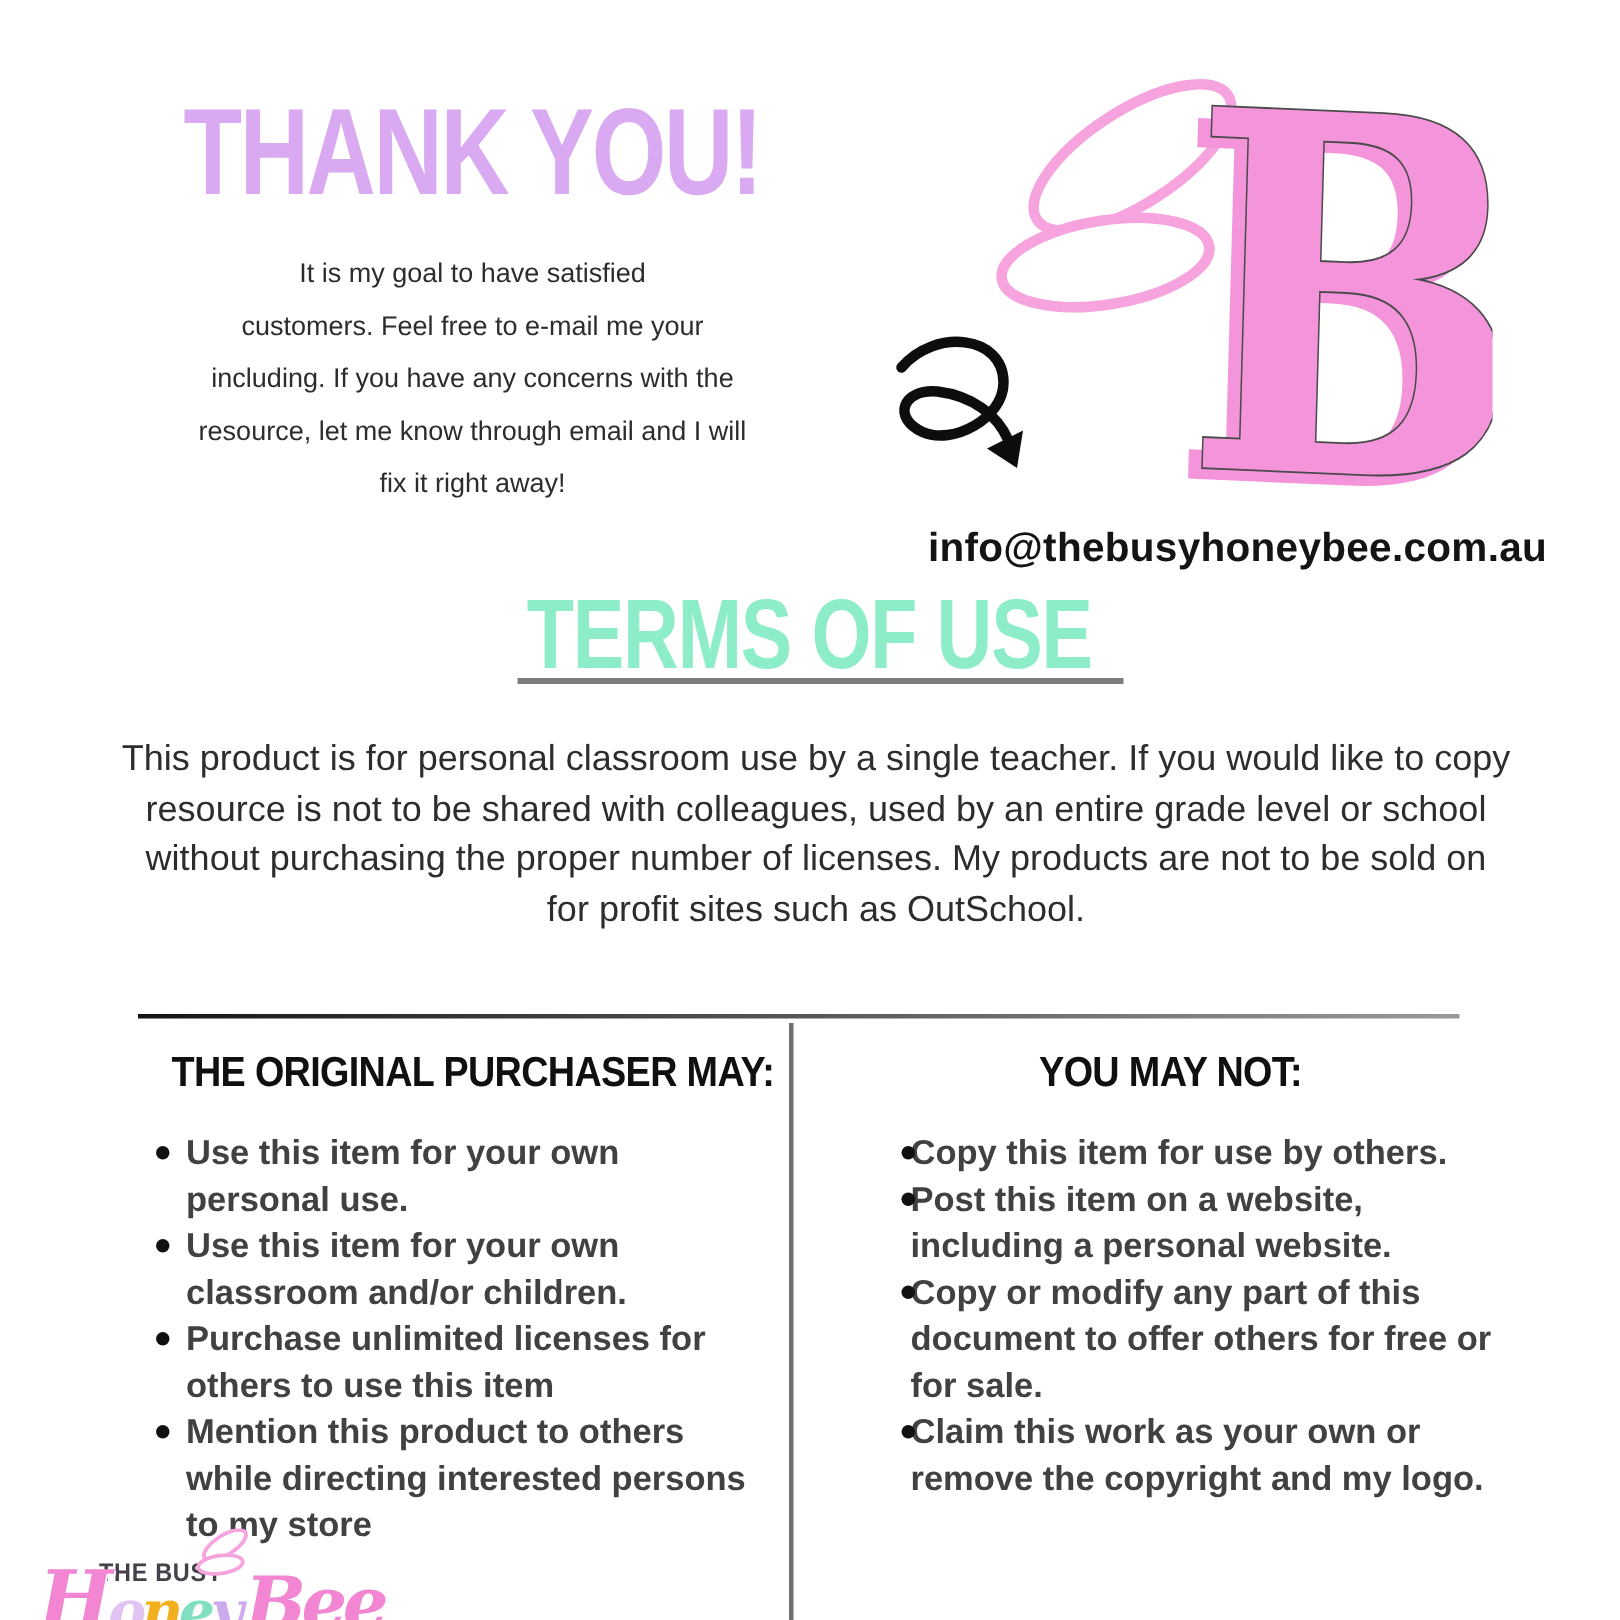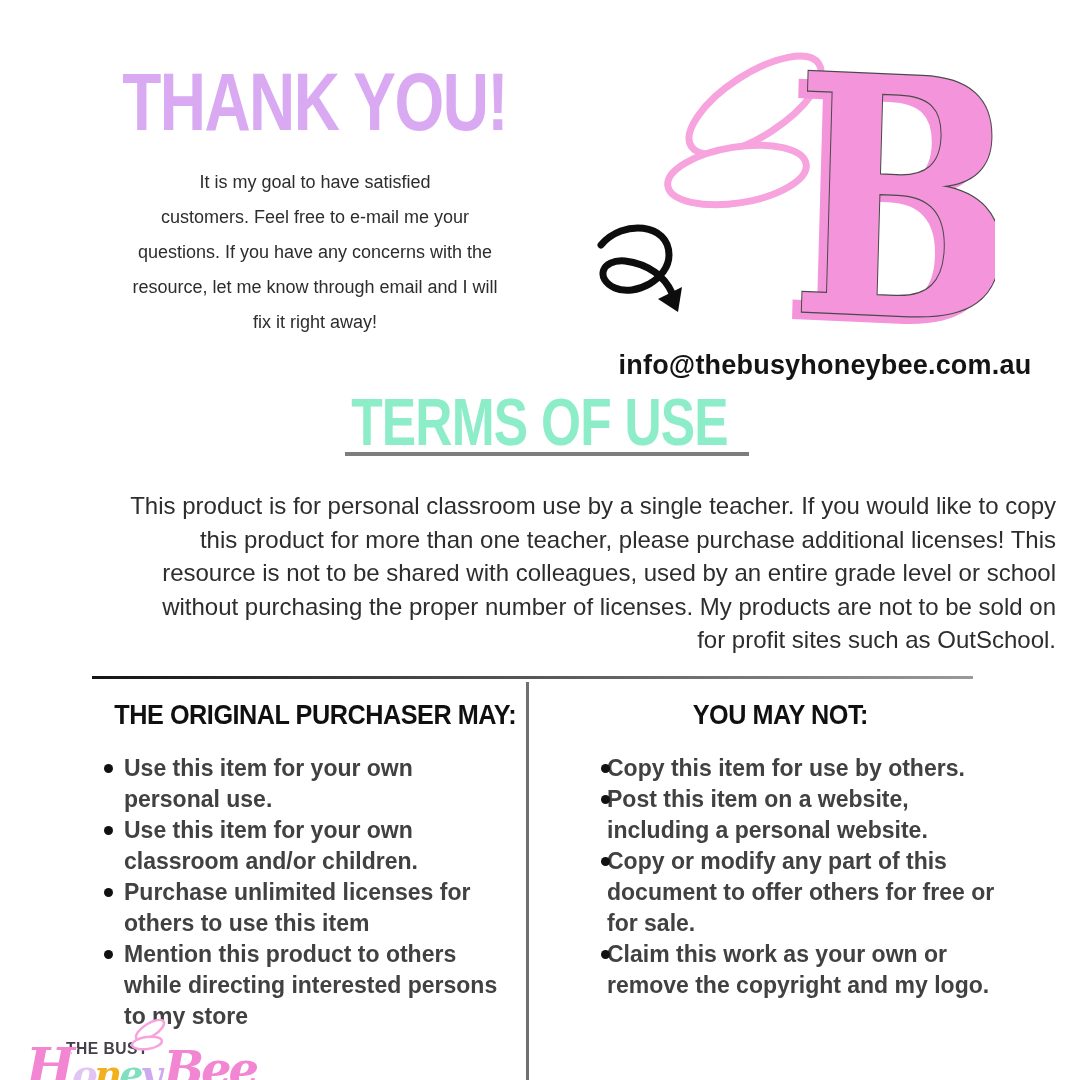--- a/index.html
+++ b/index.html
@@ -15,21 +15,21 @@
     font-family:"Liberation Sans",sans-serif;
   }
   .thank-title-wrap{left:0;top:24px;width:630px;}
   .thank-title{font-size:82px;color:#d9aaf2;}
   .terms-title-wrap{left:0;top:352px;width:1080px;}
   .terms-title{font-size:66px;color:#8dedc9;letter-spacing:-1px;}
   .terms-underline{position:absolute;left:345px;top:415px;width:404px;height:4px;background:#7d7d7d;}
   
   .para{position:absolute;text-align:center;color:#2d2d2d;}
   .thank-body{left:15px;top:128px;width:600px;font-size:18px;line-height:35px;}
-  .terms-body{left:56px;top:452px;width:1000px;font-size:24px;line-height:33.5px;text-align:right;}
+  .terms-body{left:44px;top:452px;width:1000px;font-size:24px;line-height:33.5px;}
   .para .line{white-space:nowrap;}
   
   .email{
     position:absolute;left:600px;top:313px;width:450px;text-align:center;
     font-size:27px;font-weight:bold;color:#141414;letter-spacing:0.2px;
   }
   
   .arrow-svg{position:absolute;left:585px;top:178px;width:110px;height:105px;}
   .bee-b-svg{position:absolute;left:655px;top:6px;width:340px;height:300px;}
   
@@ -73,21 +73,21 @@
 
 <div class="canvas">
 
   <div class="display-wrap thank-title-wrap">
     <span class="display thank-title">THANK YOU!</span>
   </div>
 
   <div class="para thank-body">
     <div class="line">It is my goal to have satisfied</div>
     <div class="line">customers. Feel free to e-mail me your</div>
-    <div class="line">questions. If you have any concerns with the</div>
+    <div class="line">including. If you have any concerns with the</div>
     <div class="line">resource, let me know through email and I will</div>
     <div class="line">fix it right away!</div>
   </div>
 
   <svg class="arrow-svg" viewBox="0 0 110 105">
     <path d="M 16 30 C 38 4, 84 8, 84 40 C 84 64, 50 82, 30 73 C 10 64, 16 44, 40 46 C 64 49, 80 62, 87 78" fill="none" stroke="#0d0d0d" stroke-width="7" stroke-linecap="round"></path>
     <polygon points="93,97 97,72 73,84" fill="#0d0d0d"></polygon>
   </svg>
 
   <svg class="bee-b-svg" viewBox="0 0 340 300">
@@ -103,21 +103,20 @@
 
   <div class="email">info@thebusyhoneybee.com.au</div>
 
   <div class="display-wrap terms-title-wrap">
     <span class="display terms-title">TERMS OF USE</span>
   </div>
   <div class="terms-underline"></div>
 
   <div class="para terms-body">
     <div class="line">This product is for personal classroom use by a single teacher. If you would like to copy</div>
-    <div class="line">this product for more than one teacher, please purchase additional licenses! This</div>
     <div class="line">resource is not to be shared with colleagues, used by an entire grade level or school</div>
     <div class="line">without purchasing the proper number of licenses. My products are not to be sold on</div>
     <div class="line">for profit sites such as OutSchool.</div>
   </div>
 
   <div class="divider-h"></div>
   <div class="divider-v"></div>
 
   <div class="col col-left">
     <div class="col-header">

